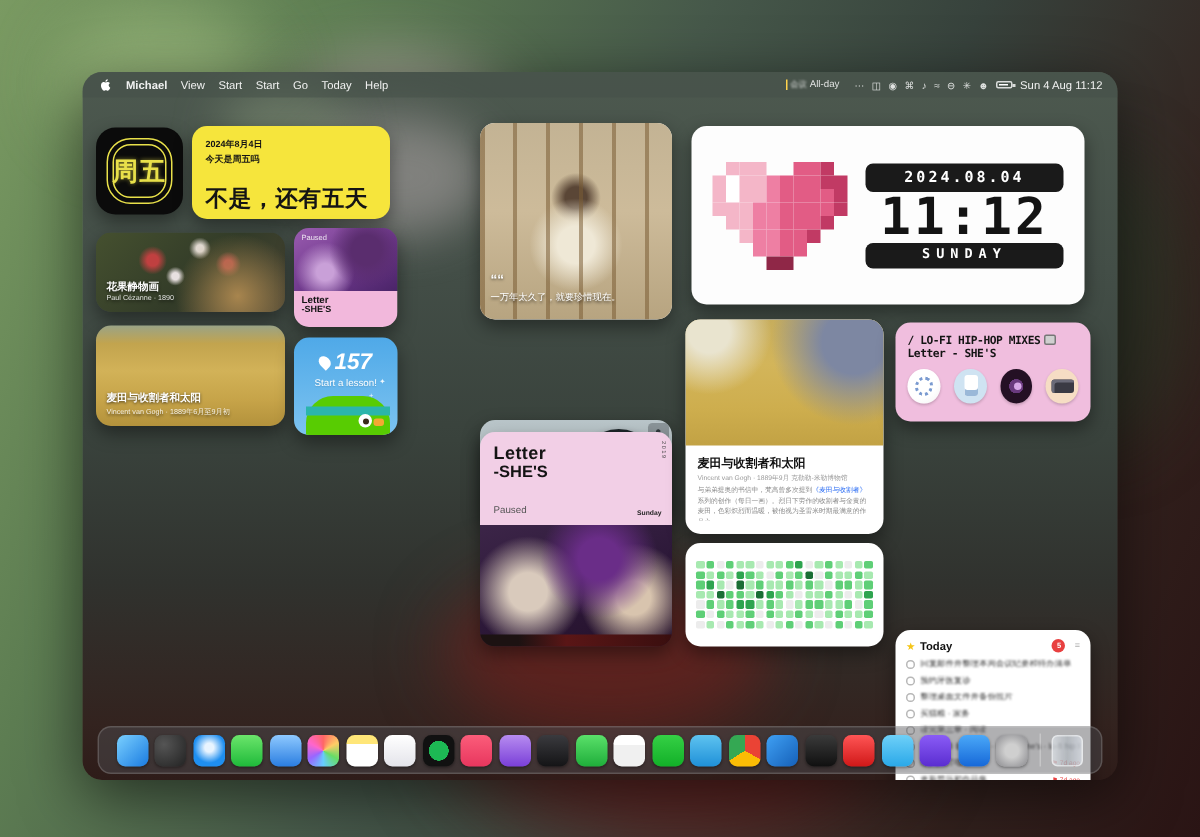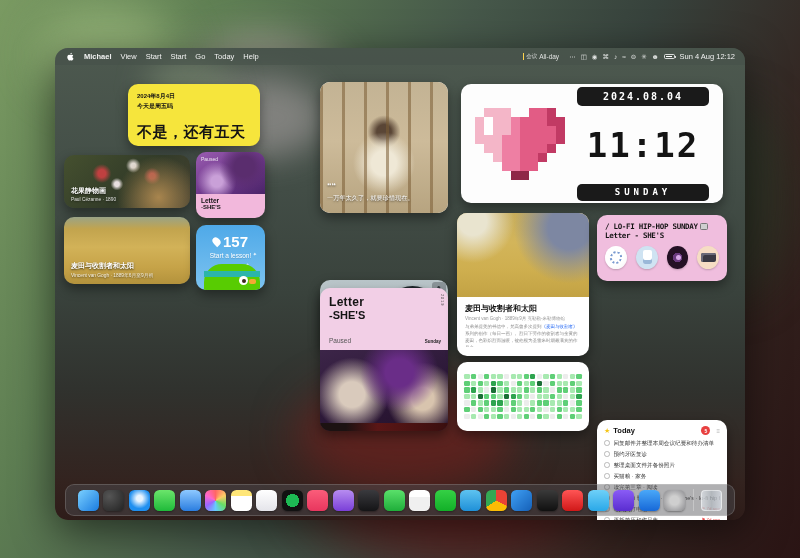--- a/index.html
+++ b/index.html
@@ -72,21 +72,21 @@
       radial-gradient(circle at 30% 70%, #c9a0d8 10%, rgba(201,160,216,0) 35%),
       linear-gradient(150deg,#9a5cb0 0%,#6a3588 60%,#4a2468 100%); }
   .w-pmusic .paused { position:absolute; left:5px; top:4px; color:rgba(255,255,255,.85); font-size:5px; }
   .w-pmusic .foot { height:24px; background:#f2b8dc; color:#141414; padding:3px 5px; }
   .w-pmusic .foot .t { font-size:6.5px; font-weight:bold; }
   .w-pmusic .foot .a { font-size:6px; font-weight:bold; }
 
   
   .w-duo { left:141px; top:177px; width:69px; height:65px;
     background:linear-gradient(180deg,#4fa9e8 0%,#7cc3f0 100%); position:relative; color:#fff; text-align:center; }
-  .w-duo .row { display:flex; align-items:center; justify-content:center; gap:3px; margin-top:8px; }
+  .w-duo .row { display:flex; align-items:center; justify-content:center; gap:3px; margin-top:8px;font-style:italic; }
   .flame { width:7px; height:9px; background:#fff; border-radius:50% 50% 50% 0; transform:rotate(-45deg); }
   .w-duo .num { font-size:15px; font-weight:bold; }
   .w-duo .cta { font-size:6.5px; margin-top:2px; text-shadow:0 1px 1px rgba(0,0,0,.15); }
   .owl { position:absolute; left:8px; bottom:-4px; width:56px; height:30px; background:#58cc02; border-radius:18px 18px 0 0; }
   .owl .band { position:absolute; left:0; top:7px; width:100%; height:6px; background:#2bb5ab; }
   .owl .eye { position:absolute; right:12px; top:12px; width:9px; height:9px; background:#fff; border-radius:50%; }
   .owl .eye:after { content:""; position:absolute; left:3px; top:3px; width:4px; height:4px; background:#3a2a1a; border-radius:50%; }
   .owl .beak { position:absolute; right:4px; top:15px; width:7px; height:5px; background:#f4a833; border-radius:2px; }
   .spark { position:absolute; color:rgba(255,255,255,.9); font-size:5px; }
 
@@ -106,21 +106,21 @@
   .w-movie .stars .rt { color:#999; margin-left:2px; }
   .w-movie .meta, .w-movie .cast { font-size:4.6px; color:#8a8a8a; margin-top:2px; white-space:nowrap; overflow:hidden; }
   .w-movie .day { width:34px; text-align:right; color:#222; }
   .w-movie .day .n { font-size:24px; font-weight:300; line-height:1; }
   .w-movie .day .l { font-size:4.2px; color:#888; margin-top:1px; }
 
   
   .w-heart { left:406px; top:36px; width:262px; height:119px; background:#fdfdfd; display:flex; align-items:center; padding:0 14px; gap:12px; }
   .heart-grid { display:grid; grid-template-columns:repeat(10,9px); grid-auto-rows:9px; }
   .hp { width:9px; height:9px; }
-  .clockcol { flex:1; display:flex; flex-direction:column; gap:22px; align-items:stretch; }
+  .clockcol { flex:1; display:flex; flex-direction:column; gap:0; align-items:stretch; }
   .pbox { background:#1a1a1a; color:#fff; border-radius:5px; text-align:center;
     font-family:"DejaVu Sans Mono", monospace; font-weight:bold; }
   .pdate { font-size:10px; letter-spacing:2px; padding:4px 0; }
   .ptime { color:#141414; font-family:"DejaVu Sans Mono", monospace; font-weight:bold; font-size:34px;
     letter-spacing:2px; text-align:center; line-height:1; }
   .pday { font-size:9px; letter-spacing:4px; padding:3.5px 0; }
 
   
   .w-clockwork { left:265px; top:167px; width:128px; height:67px;
     background:linear-gradient(180deg,#b9c5c9 0%,#c9d2d4 100%); position:relative; }
@@ -236,24 +236,29 @@
       </span>
       <span id="menu-items"><span class="mi first">Michael</span><span class="mi">View</span><span class="mi">Start</span><span class="mi">Start</span><span class="mi">Go</span><span class="mi">Today</span><span class="mi">Help</span></span>
       <span class="mb-right">
         <span class="evt">
             <span class="bar"></span>
             <span class="t">会议</span>
             <span class="sti">All-day</span>
           </span>
         <span id="status-icons"><span class="sti" style="margin-left: 5px;">⋯</span><span class="sti" style="margin-left: 5px;">◫</span><span class="sti" style="margin-left: 5px;">◉</span><span class="sti" style="margin-left: 5px;">⌘</span><span class="sti" style="margin-left: 5px;">♪</span><span class="sti" style="margin-left: 5px;">≈</span><span class="sti" style="margin-left: 5px;">⊖</span><span class="sti" style="margin-left: 5px;">✳</span><span class="sti" style="margin-left: 5px;">☻</span></span>
         <span class="batt"></span>
-        <span class="clock">Sun 4 Aug 12:12</span>
+        <span class="clock">Sun 4 Aug 11:12</span>
       </span>
     </div>
 
+    <div class="wgt w-friday">
+      <span class="ring"></span>
+      <span class="ring2"></span>
+      <span class="txt">周五</span>
+    </div>
 
     <div class="wgt w-yellow">
       <div class="d1">2024年8月4日</div>
       <div class="d2">今天是周五吗</div>
       <div class="ans">不是，还有五天</div>
     </div>
 
     <div class="wgt w-cez">
       <div class="cap">
           <div class="t">花果静物画</div>
@@ -556,21 +561,21 @@
           <div class="cc" style="background: rgb(167, 233, 176);"></div>
           <div class="cc" style="background: rgb(236, 236, 236);"></div>
           <div class="cc" style="background: rgb(95, 207, 119);"></div>
           <div class="cc" style="background: rgb(236, 236, 236);"></div>
           <div class="cc" style="background: rgb(95, 207, 119);"></div>
           <div class="cc" style="background: rgb(167, 233, 176);"></div>
         </div>
     </div>
 
     <div class="wgt w-lofi">
-      <div class="l1"><span>/ LO-FI HIP-HOP SUNDAY</span><span class="chip"></span></div>
+      <div class="l1"><span>/ LO-FI HIP-HOP MIXES</span><span class="chip"></span></div>
       <div class="l2">Letter - SHE'S</div>
       <div class="stickers">
         <span class="stk stk1"></span>
         <span class="stk stk2"></span>
         <span class="stk stk3"></span>
         <span class="stk stk4"></span>
       </div>
     </div>
 
     <div class="wgt w-today">

